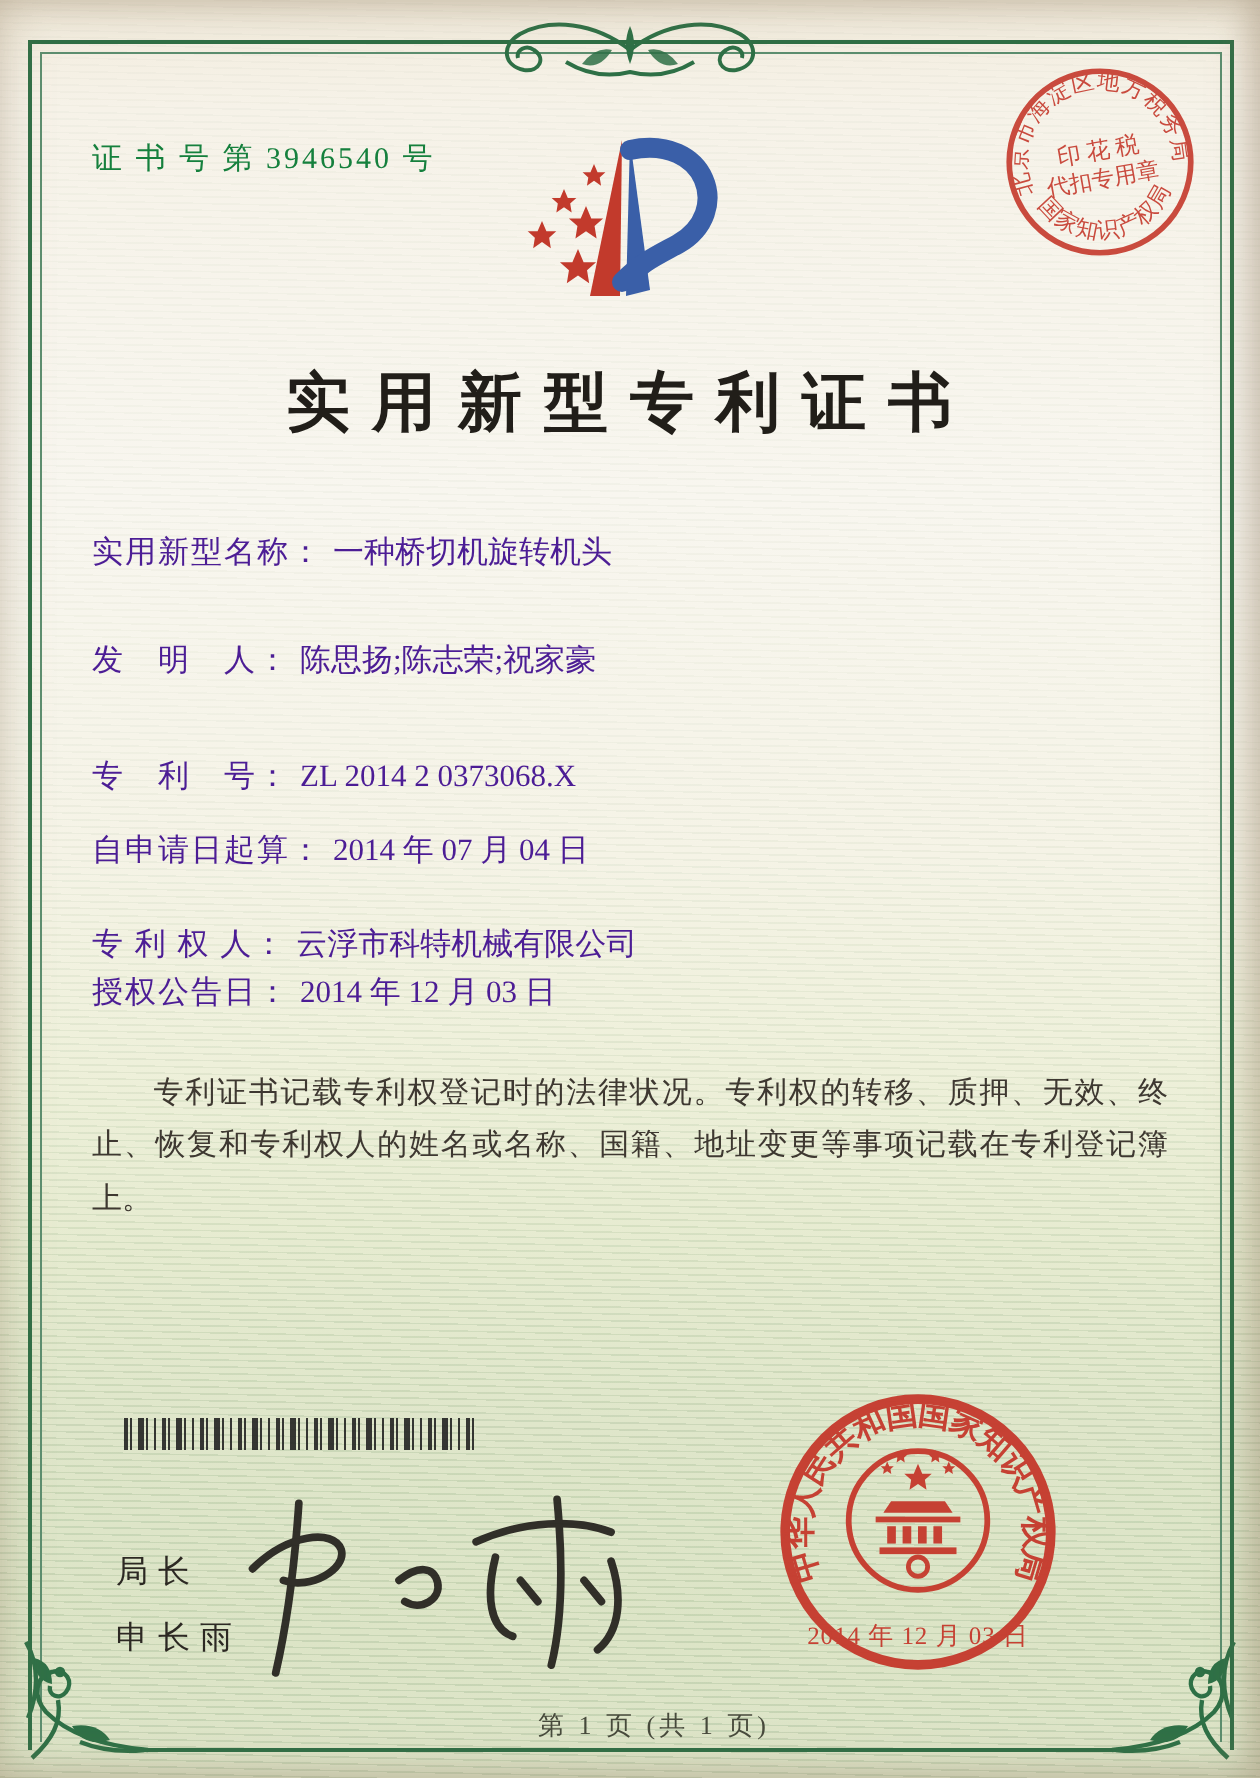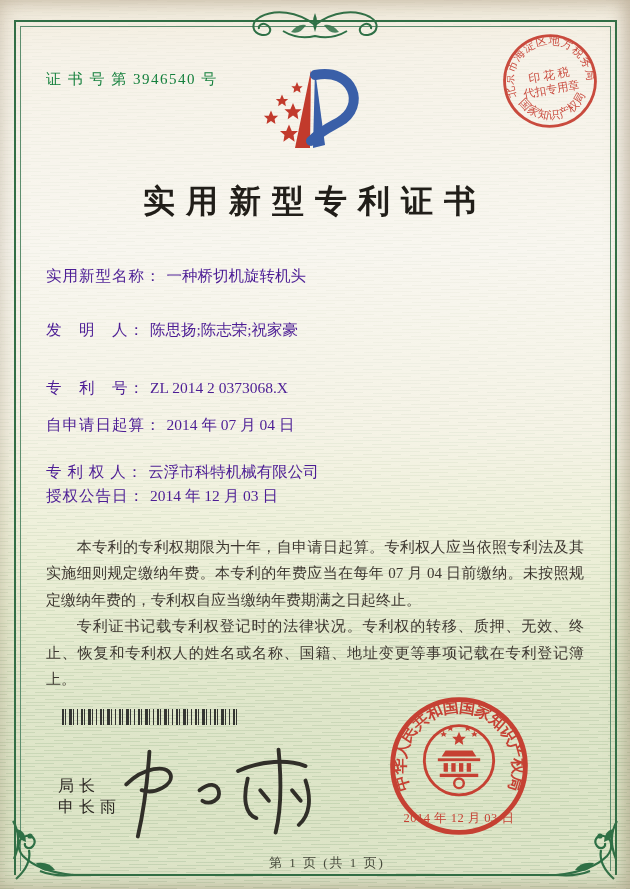--- a/index.html
+++ b/index.html
@@ -23,21 +23,21 @@
   .title{left:0;right:0;top:180px;text-align:center;font-size:32px;font-weight:bold;
          letter-spacing:11px;color:#211e19;}
   .field{left:46px;font-size:15.5px;color:#4c1d95;white-space:nowrap;}
   .field .flabel{letter-spacing:1px;margin-right:5px;}
   .paras{left:46px;width:538px;top:534px;font-size:15px;line-height:26.4px;color:#3e3831;
          text-align:justify;}
   .paras p{margin:0;text-indent:2.05em;}
   .barcode{left:62px;top:709px;width:176px;height:16px;opacity:.88;
     background:repeating-linear-gradient(90deg,#1e1e1e 0 2px,rgba(0,0,0,0) 2px 3px,#1e1e1e 3px 4px,rgba(0,0,0,0) 4px 7px,#1e1e1e 7px 10px,rgba(0,0,0,0) 10px 11px,#1e1e1e 11px 12px,rgba(0,0,0,0) 12px 15px,#1e1e1e 15px 16px,rgba(0,0,0,0) 16px 19px);}
   .sig-block{left:58px;top:776px;font-size:16px;color:#2c2823;}
-  .sig-block .line{letter-spacing:5px;}
+  .sig-block .line{letter-spacing:5px;margin-bottom:12px;}
   .footer{left:0;right:0;top:854px;text-align:center;font-size:13px;letter-spacing:2px;color:#474a3c;padding-left:24px;}
   .seal-tax{left:498px;top:29px;transform:rotate(-10deg);opacity:.9;}
   .seal-main{left:382px;top:689px;opacity:.95;}
   .signature-svg{left:112px;top:742px;opacity:.92;}
   svg text{font-family:"Liberation Serif","DejaVu Serif",serif;}
 </style>
 </head>
 <body>
 
 <div class="paper"></div>
@@ -128,21 +128,20 @@
   <span class="flabel">自申请日起算：</span><span class="fvalue">2014 年 07 月 04 日</span>
 </div>
 <div class="abs field" style="top:462px;">
   <span class="flabel">专 利 权 人：</span><span class="fvalue">云浮市科特机械有限公司</span>
 </div>
 <div class="abs field" style="top:486px;">
   <span class="flabel">授权公告日：</span><span class="fvalue">2014 年 12 月 03 日</span>
 </div>
 
 <div class="abs paras">
-  <p>本专利的专利权期限为十年，自申请日起算。专利权人应当依照专利法及其实施细则规定缴纳年费。本专利的年费应当在每年 07 月 04 日前缴纳。未按照规定缴纳年费的，专利权自应当缴纳年费期满之日起终止。</p>
   <p>专利证书记载专利权登记时的法律状况。专利权的转移、质押、无效、终止、恢复和专利权人的姓名或名称、国籍、地址变更等事项记载在专利登记簿上。</p>
 </div>
 
 <div class="abs barcode"></div>
 
 <div class="abs sig-block">
   <div class="line">局长</div>
   <div class="line">申长雨</div>
 </div>
 

